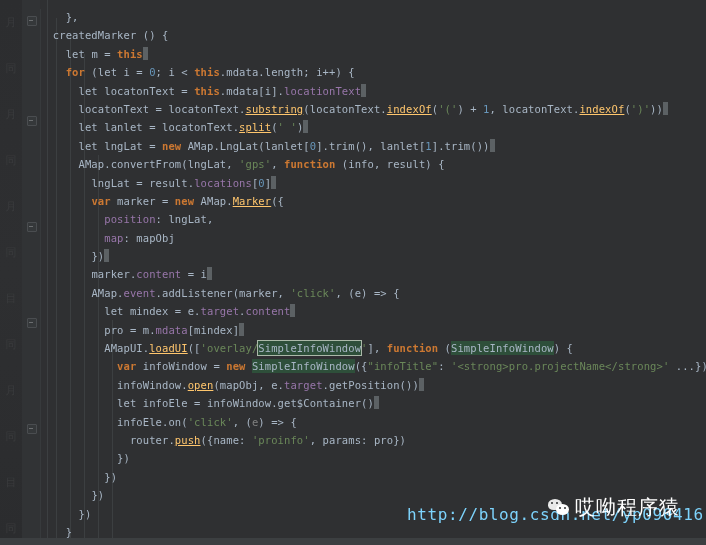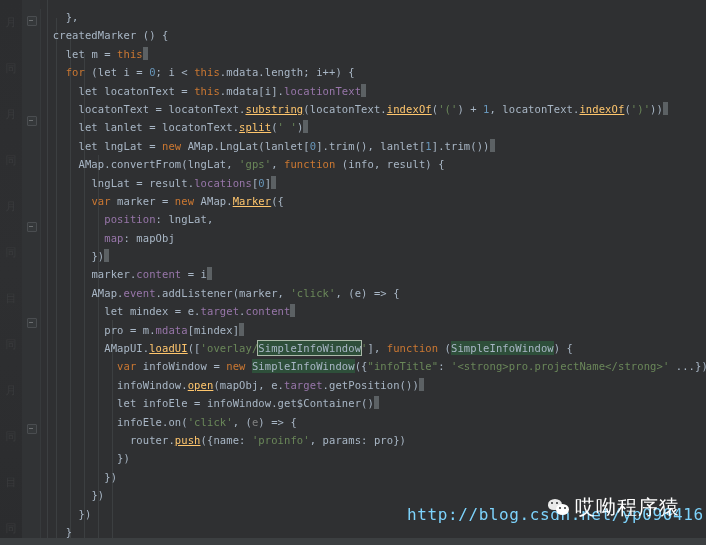--- a/index.html
+++ b/index.html
@@ -92,21 +92,21 @@
   
   .guide {
     position: absolute;
     top: 0;
     width: 1px;
     height: 545px;
     background: #3c3f41;
   }
 
   
-  .kw       { color: #cc7832; font-weight: normal; }
+  .kw       { color: #cc7832; font-weight: bold; }
   .plain    { color: #a9b7c6; }
   .num      { color: #6897bb; }
   .str      { color: #6a8759; }
   .field    { color: #9876aa; }
   .fn       { color: #ffc66d; text-decoration: underline; }
   .gray     { color: #808080; }
 
   .caret-block {
     display: inline-block;
     width: 5px;

